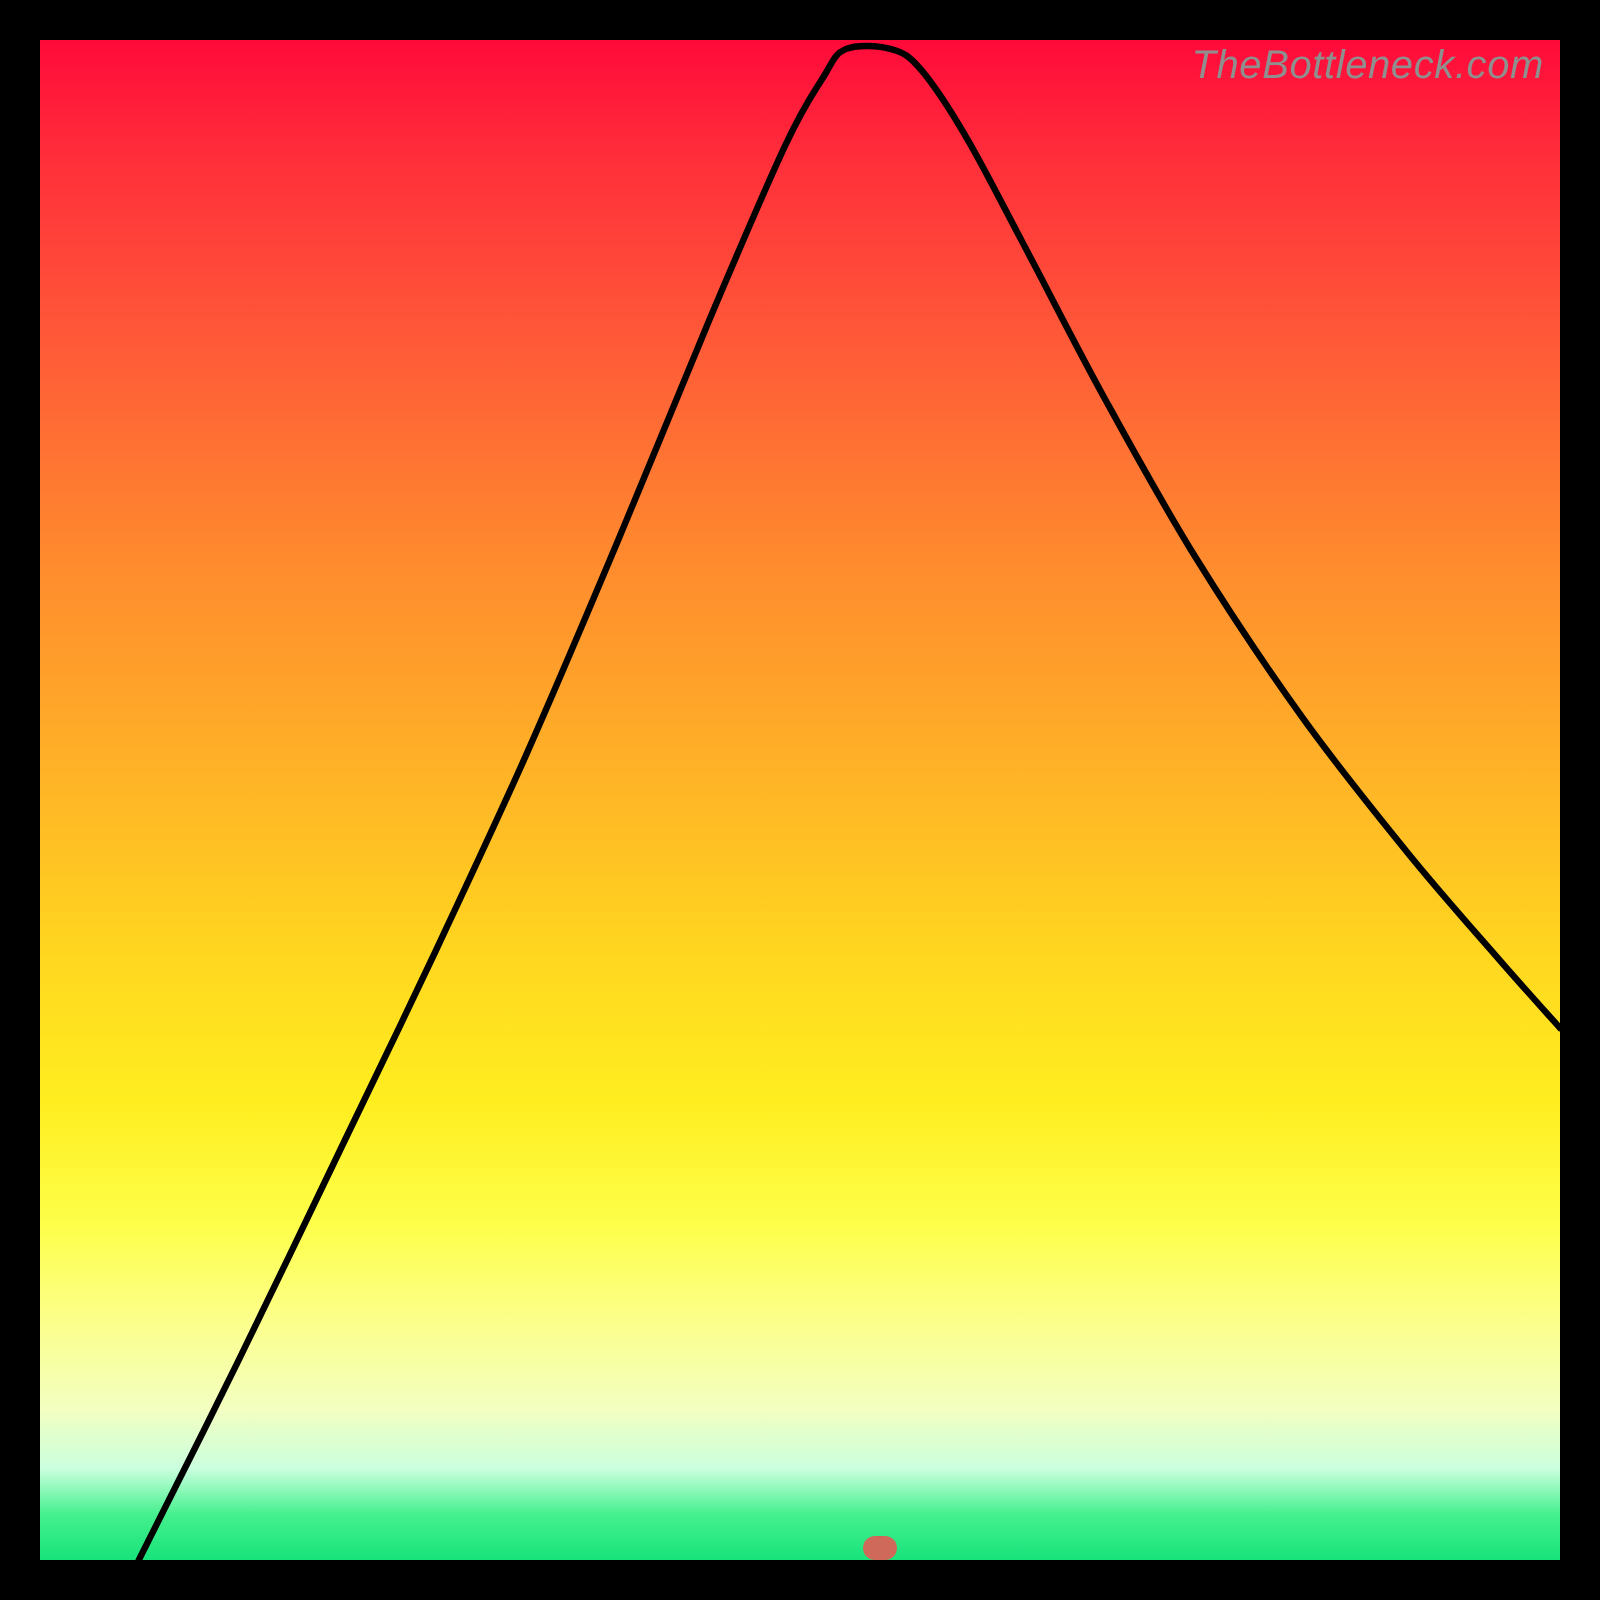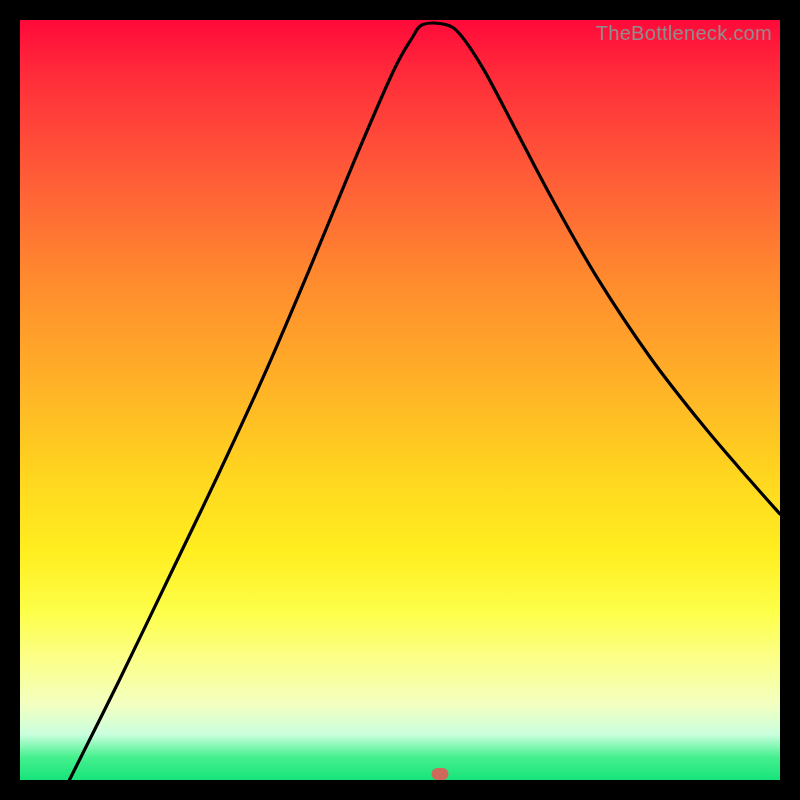--- a/index.html
+++ b/index.html
@@ -43,20 +43,21 @@
   .watermark {
     position: absolute;
     top: 2px;
     right: 8px;
     color: #8f8f8f;
     font-size: 20px;
     font-weight: 500;
     letter-spacing: 0.3px;
     z-index: 5;
     user-select: none;
+    font-style: italic;
   }
   svg.curve {
     position: absolute;
     left: 0;
     top: 0;
     width: 760px;
     height: 760px;
     overflow: visible;
   }
   .marker {

